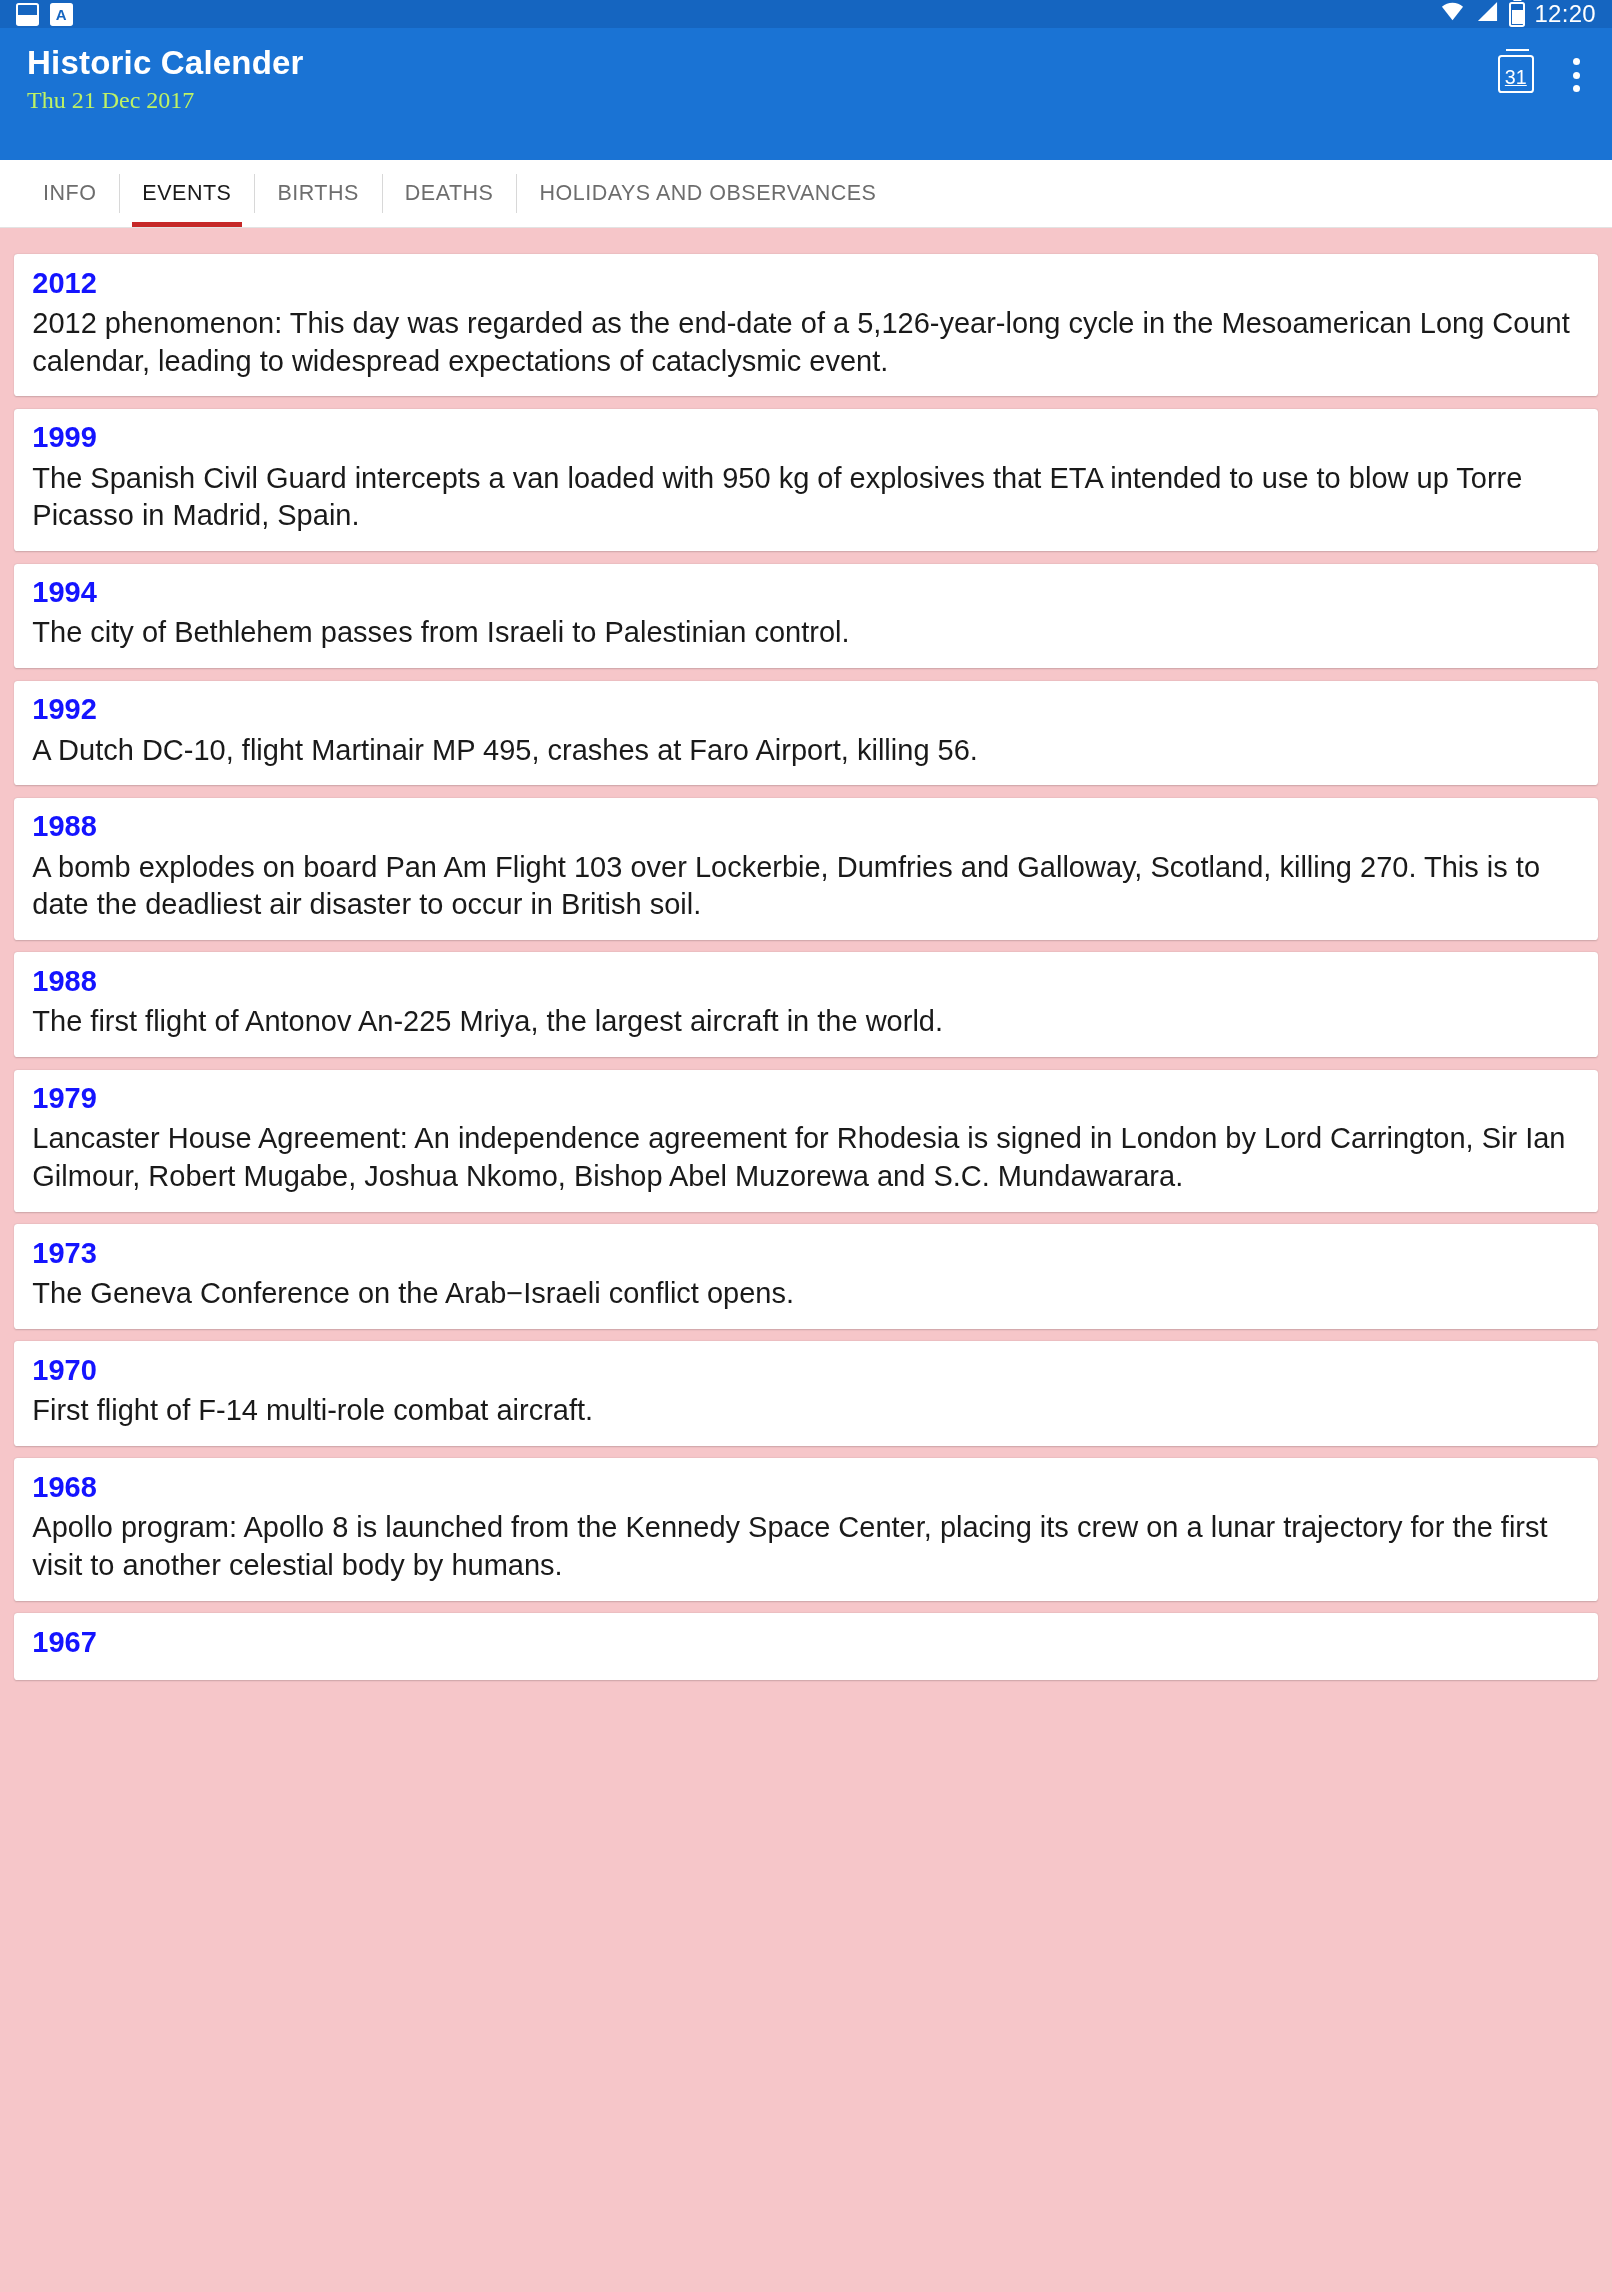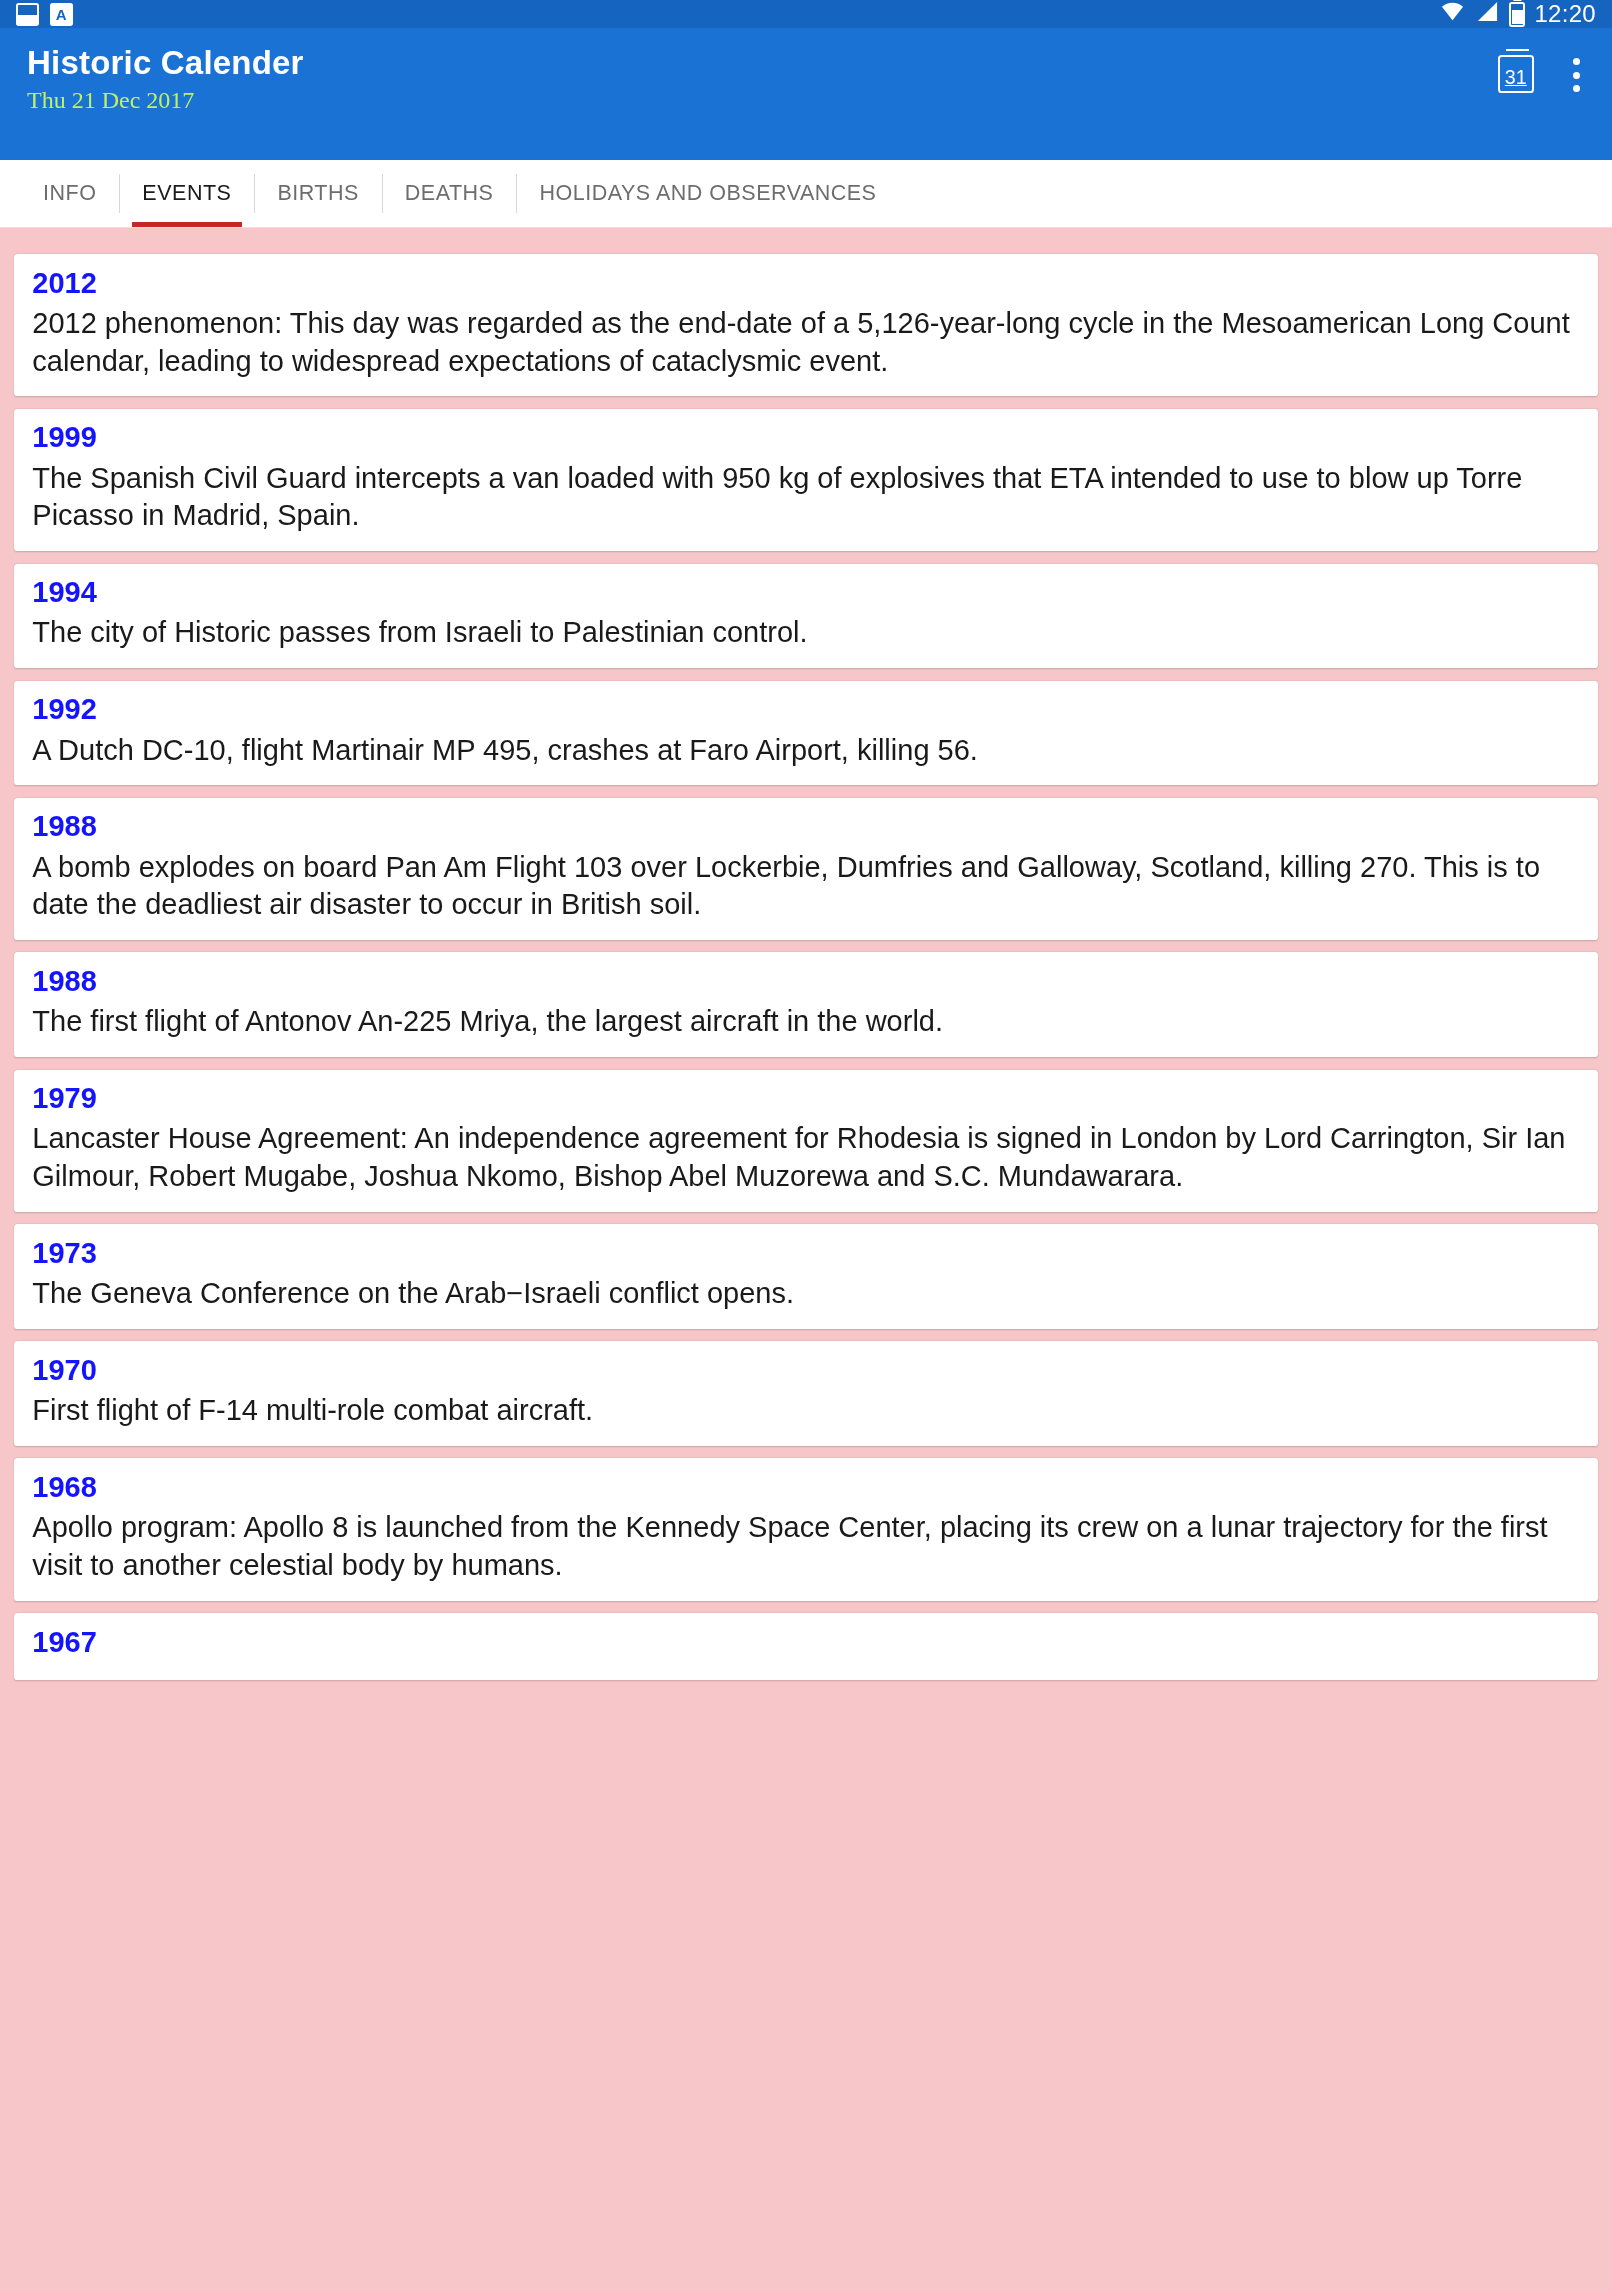--- a/index.html
+++ b/index.html
@@ -202,21 +202,21 @@
   <div class="card">
     <div class="card-year">2012</div>
     <div class="card-text">2012 phenomenon: This day was regarded as the end-date of a 5,126-year-long cycle in the Mesoamerican Long Count calendar, leading to widespread expectations of cataclysmic event.</div>
   </div>
   <div class="card">
     <div class="card-year">1999</div>
     <div class="card-text">The Spanish Civil Guard intercepts a van loaded with 950 kg of explosives that ETA intended to use to blow up Torre Picasso in Madrid, Spain.</div>
   </div>
   <div class="card">
     <div class="card-year">1994</div>
-    <div class="card-text">The city of Historic passes from Israeli to Palestinian control.</div>
+    <div class="card-text">The city of Bethlehem passes from Israeli to Palestinian control.</div>
   </div>
   <div class="card">
     <div class="card-year">1992</div>
     <div class="card-text">A Dutch DC-10, flight Martinair MP 495, crashes at Faro Airport, killing 56.</div>
   </div>
   <div class="card">
     <div class="card-year">1988</div>
     <div class="card-text">A bomb explodes on board Pan Am Flight 103 over Lockerbie, Dumfries and Galloway, Scotland, killing 270. This is to date the deadliest air disaster to occur in British soil.</div>
   </div>
   <div class="card">

